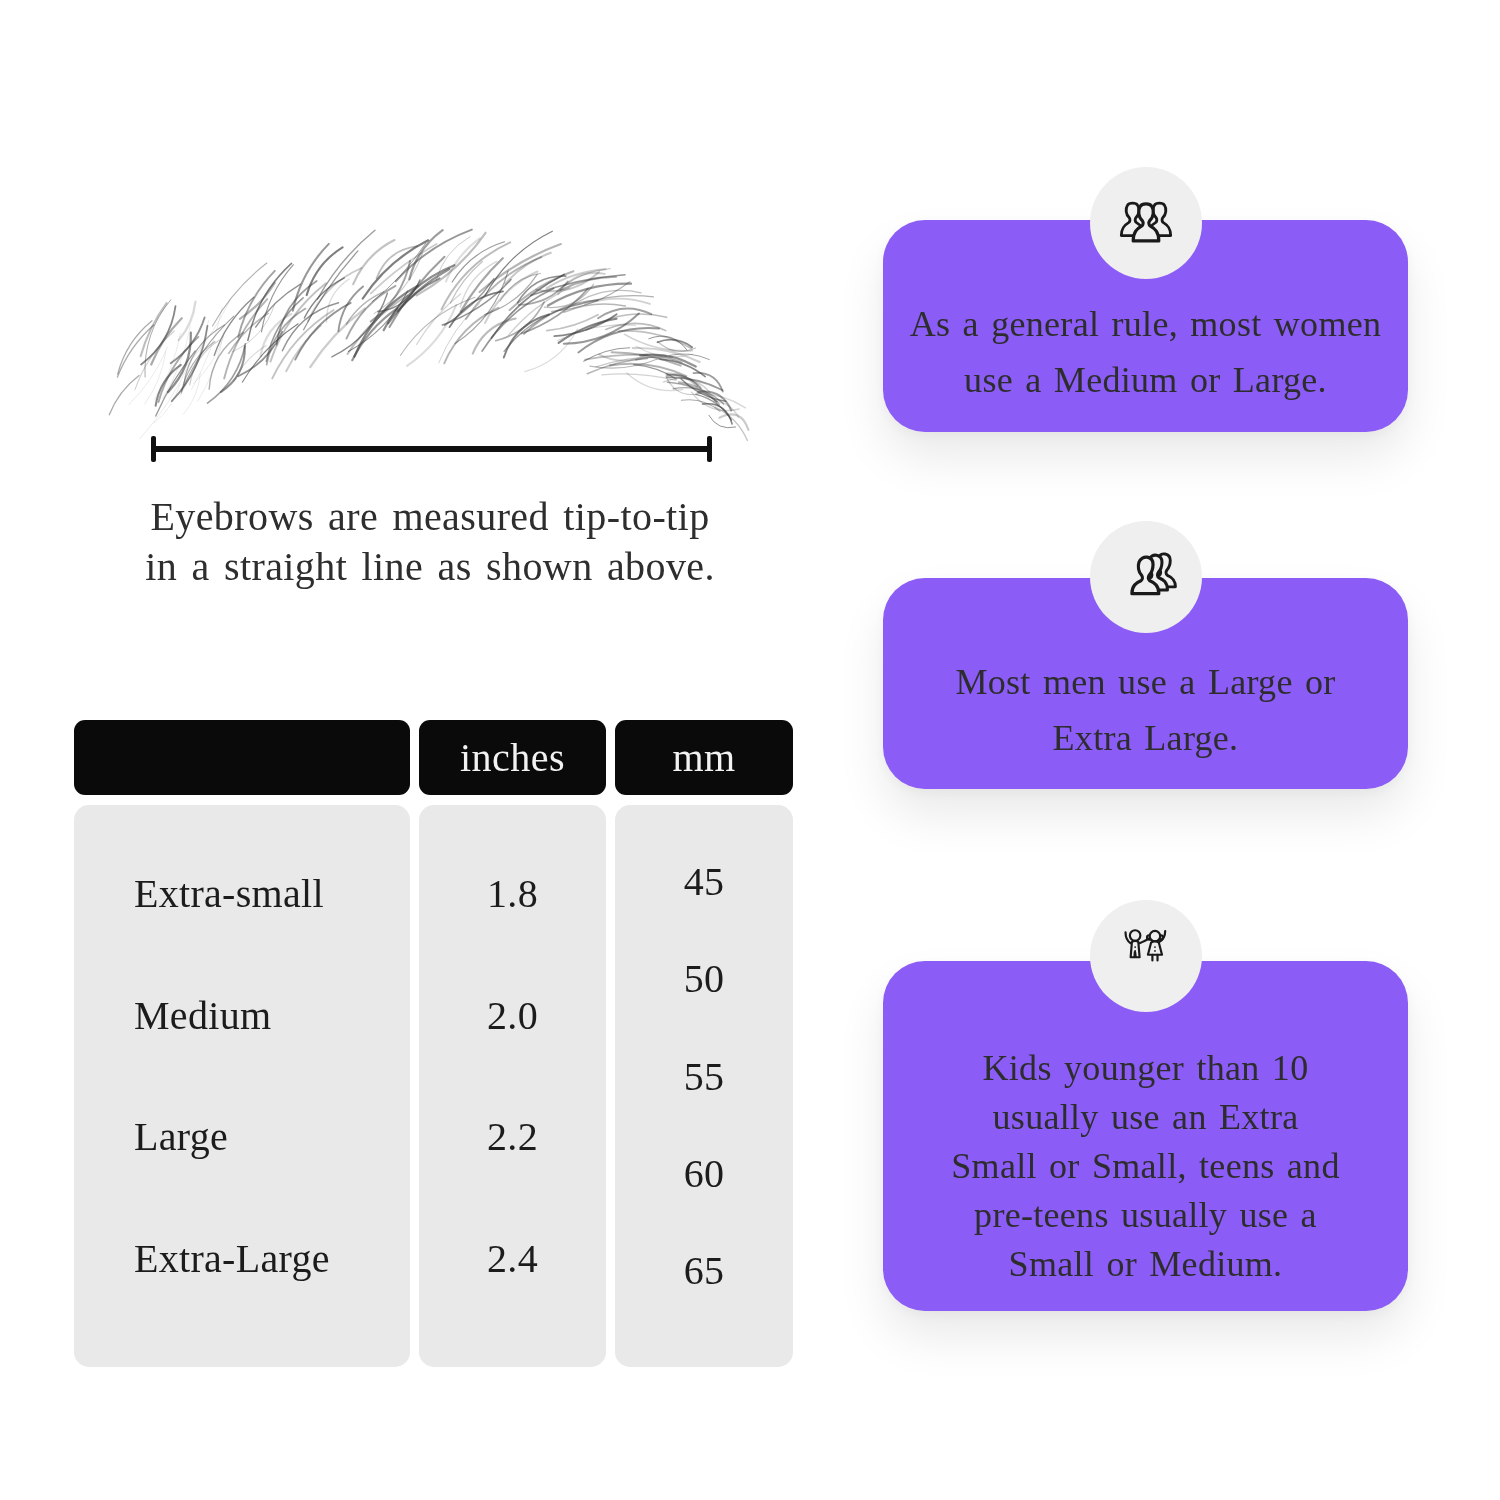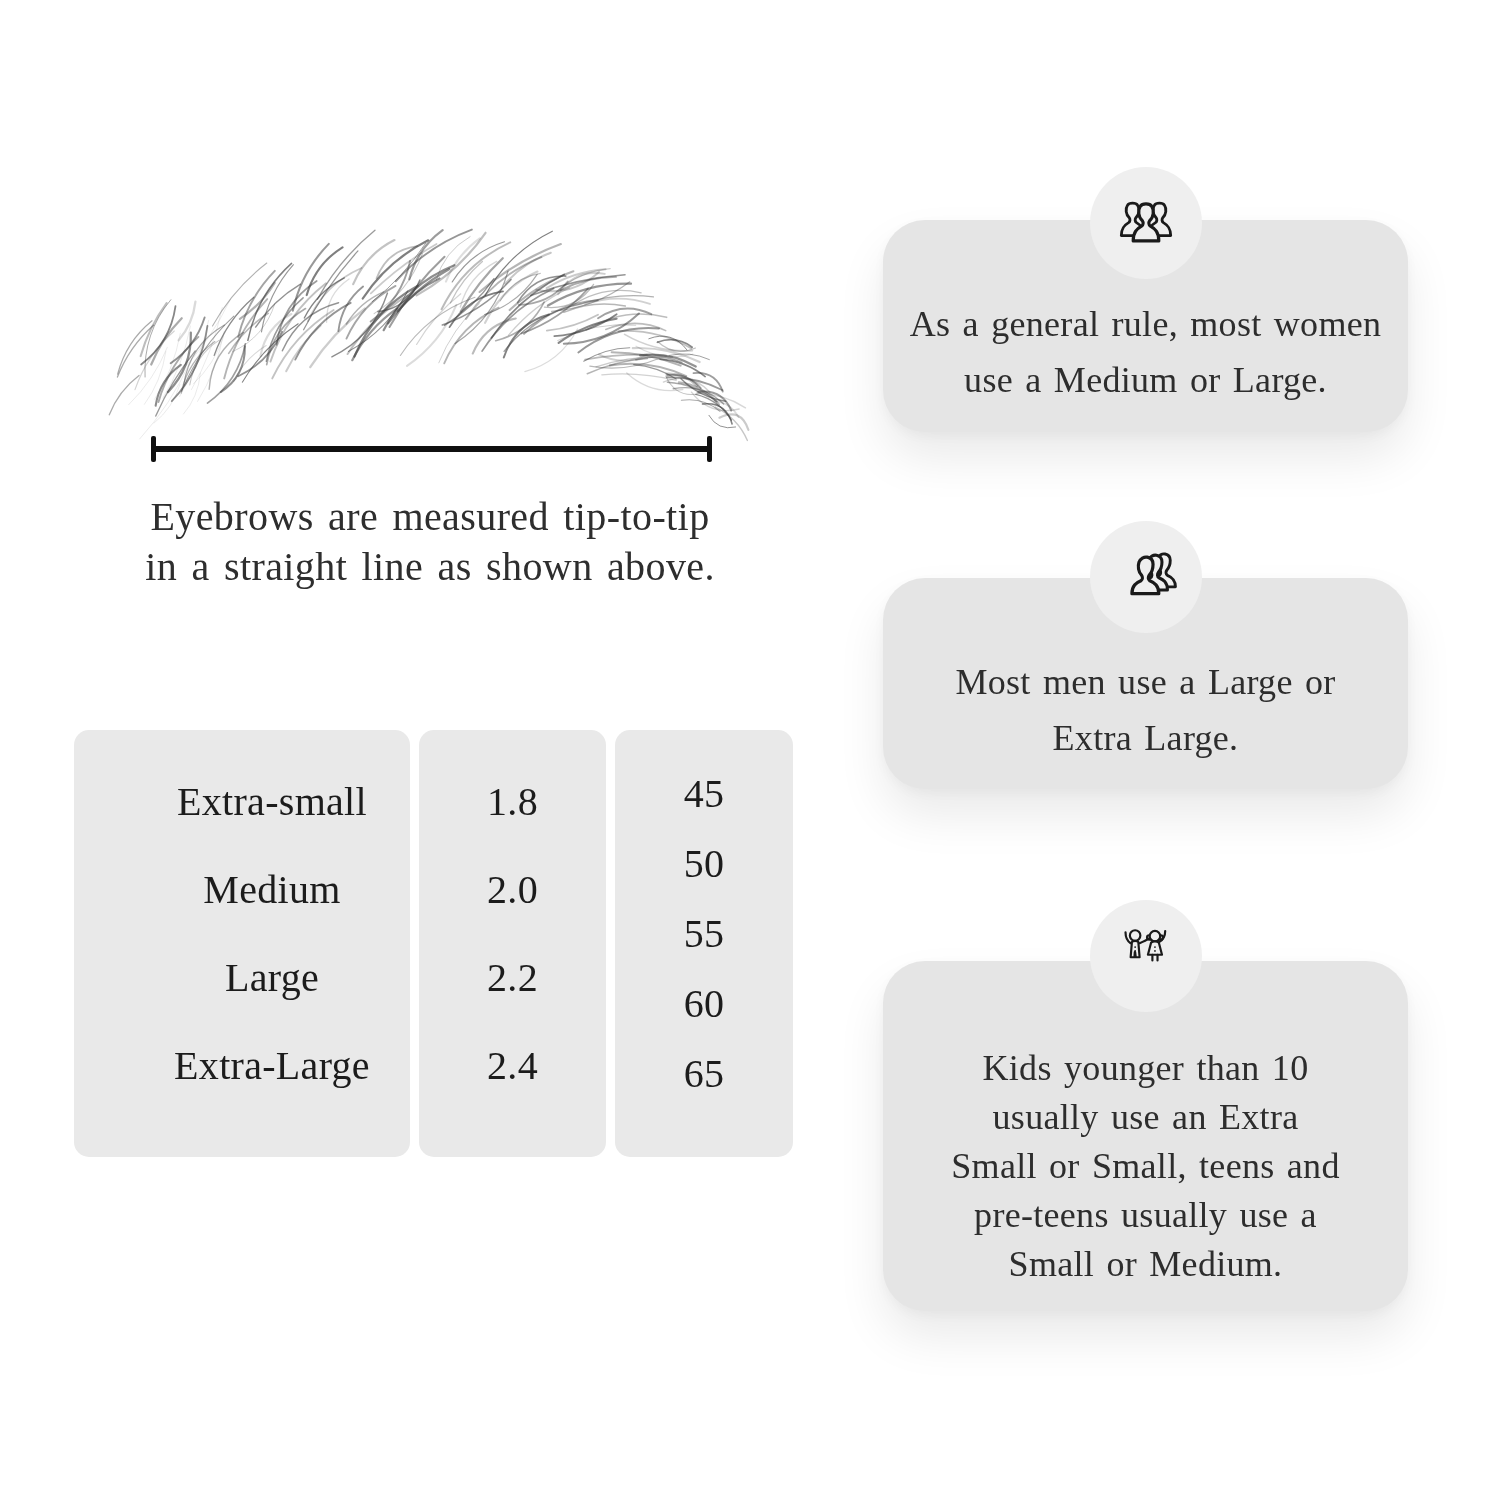--- a/index.html
+++ b/index.html
@@ -26,28 +26,28 @@
              font-size:40px; line-height:50px; color:#2e2e2e; letter-spacing:0.4px; word-spacing:4px; }
   .caption div { white-space:nowrap; }
 
   
   .sizetable { position:absolute; left:74px; top:720px; width:720px; }
   .thead, .tbody { display:grid; grid-template-columns:336px 187px 178px; column-gap:9px; }
   .th { background:#0a0a0a; color:#f2f2f2; height:75px; border-radius:11px;
         display:flex; align-items:center; justify-content:center;
         font-size:40px; letter-spacing:0.5px; }
   .tbody { margin-top:10px; }
-  .tcol { background:#e9e9e9; border-radius:15px; height:427px; box-sizing:border-box;
-          padding:28px 0 48px; display:flex; flex-direction:column;align-items:center; }
+  .tcol { background:#e9e9e9; border-radius:15px; height:562px; box-sizing:border-box;
+          padding:28px 0 48px; display:flex; flex-direction:column; }
   .cell { flex:1; display:flex; align-items:center; justify-content:center;
           font-size:40px; color:#1c1c1c; letter-spacing:0.3px; }
   .tcol.labels .cell { justify-content:flex-start; padding-left:60px; }
 
   
-  .card { position:absolute; left:883px; width:525px; background:#e5e5e5; border-radius:42px;
+  .card { position:absolute; left:883px; width:525px; background:#8b5cf6; border-radius:42px;
           box-shadow:0 26px 48px rgba(0,0,0,0.085), 0 4px 12px rgba(0,0,0,0.035);
           display:flex; flex-direction:column; align-items:center; justify-content:center;
           text-align:center; font-size:36px; line-height:56px; color:#2d2d2d;
           box-sizing:border-box; letter-spacing:0.3px; word-spacing:3px; }
   .card div { white-space:nowrap; }
   .card.card1 { top:220px; height:212px; padding-top:52px; }
   .card.card2 { top:578px; height:211px; padding-top:52px; }
   .card.card3 { top:961px; height:350px; padding-top:60px; line-height:49px; }
 
   .circle { position:absolute; width:112px; height:112px; border-radius:50%; background:#efefef;
@@ -261,20 +261,25 @@
     <span class="bar"></span>
     <span class="tick r"></span>
   </div>
 
   <div class="caption">
     <div>Eyebrows are measured tip-to-tip</div>
     <div>in a straight line as shown above.</div>
   </div>
 
   <div class="sizetable">
+    <div class="thead">
+      <div class="th"></div>
+      <div class="th">inches</div>
+      <div class="th">mm</div>
+    </div>
     <div class="tbody">
       <div class="tcol labels">
         <div class="cell">Extra-small</div>
         <div class="cell">Medium</div>
         <div class="cell">Large</div>
         <div class="cell">Extra-Large</div>
       </div>
       <div class="tcol">
         <div class="cell">1.8</div>
         <div class="cell">2.0</div>

